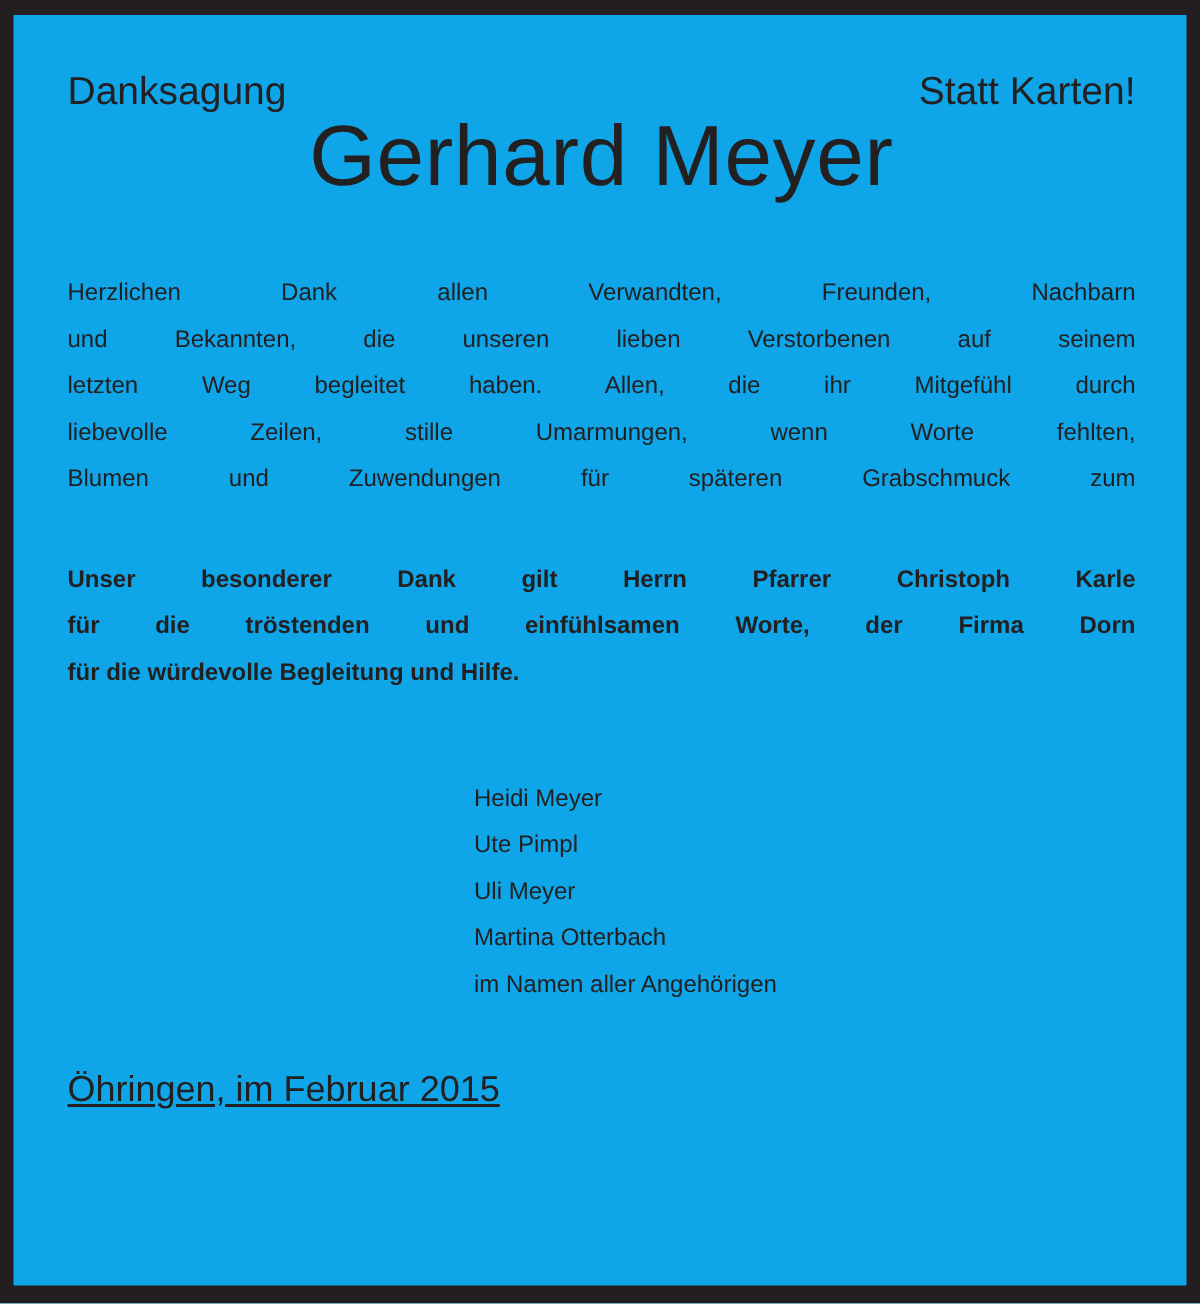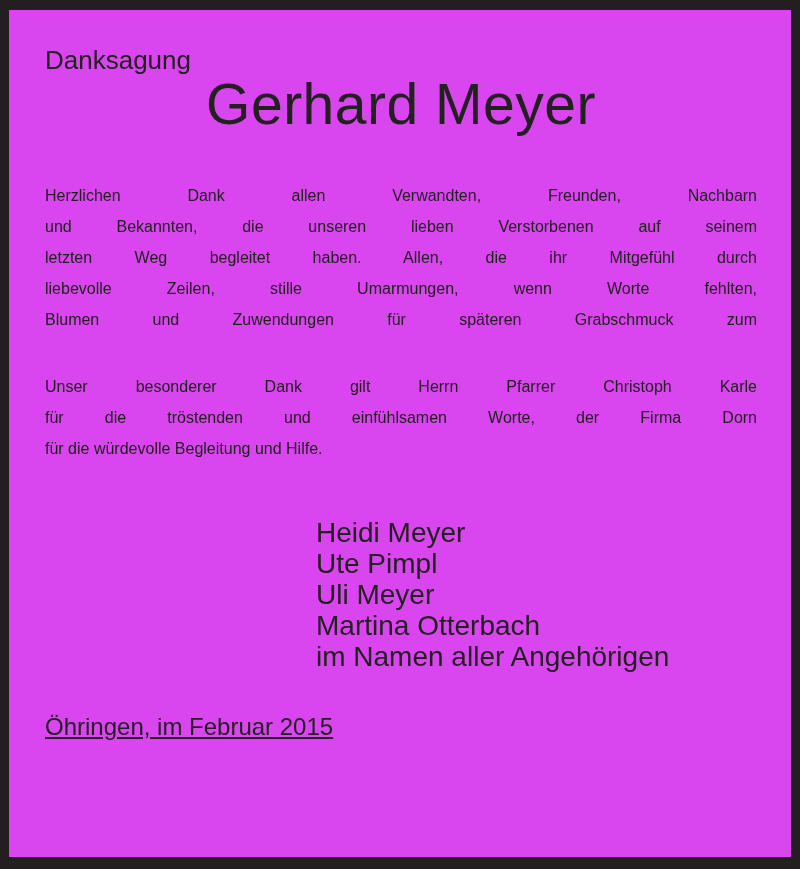--- a/index.html
+++ b/index.html
@@ -1,20 +1,20 @@
 <!DOCTYPE html>
 <html><head>
 <meta charset="utf-8">
 <style>
   html, body { margin: 0; padding: 0; background: #ffffff; }
   .page {
     width: 800px;
     height: 869px;
     box-sizing: border-box;
-    background: #d946ef;
+    background: #0ea5e9;
     border-style: solid;
     border-color: #231f20;
     border-width: 10px 9px 12px 9px;
     font-family: "Liberation Sans", sans-serif;
     color: #232021;
     overflow: hidden;
   }
   .content { padding: 36px 34px 0 36px; }
   .header-row {
     display: flex;
@@ -25,39 +25,40 @@
   }
   .title {
     text-align: center;
     font-size: 57px;
     line-height: 60px;
     font-weight: 400;
     letter-spacing: 0.5px;
   }
   .para { font-size: 16px; line-height: 31px; }
   .para-1 { margin-top: 46px; }
-  .para-2 { margin-top: 36px; }
+  .para-2 { margin-top: 36px; font-weight: bold; }
   .line { display: block; }
   .line.j { text-align: justify; text-align-last: justify; }
   .sigs {
     margin-top: 53px;
     margin-left: 271px;
-    font-size: 28px;
+    font-size: 16px;
     line-height: 31px;
   }
   .place-date { margin-top: 39px; font-size: 24px; line-height: 31px; text-decoration: underline; }
 </style>
 </head>
 <body>
 
 <div class="page">
   <div class="content">
 
     <div class="header-row">
       <span>Danksagung</span>
+      <span>Statt Karten!</span>
     </div>
 
     <div class="title">Gerhard Meyer</div>
 
     <div class="para para-1">
       <span class="line j">Herzlichen Dank allen Verwandten, Freunden, Nachbarn</span>
       <span class="line j">und Bekannten, die unseren lieben Verstorbenen auf seinem</span>
       <span class="line j">letzten Weg begleitet haben. Allen, die ihr Mitgefühl durch</span>
       <span class="line j">liebevolle Zeilen, stille Umarmungen, wenn Worte fehlten,</span>
       <span class="line j">Blumen und Zuwendungen für späteren Grabschmuck zum</span>

